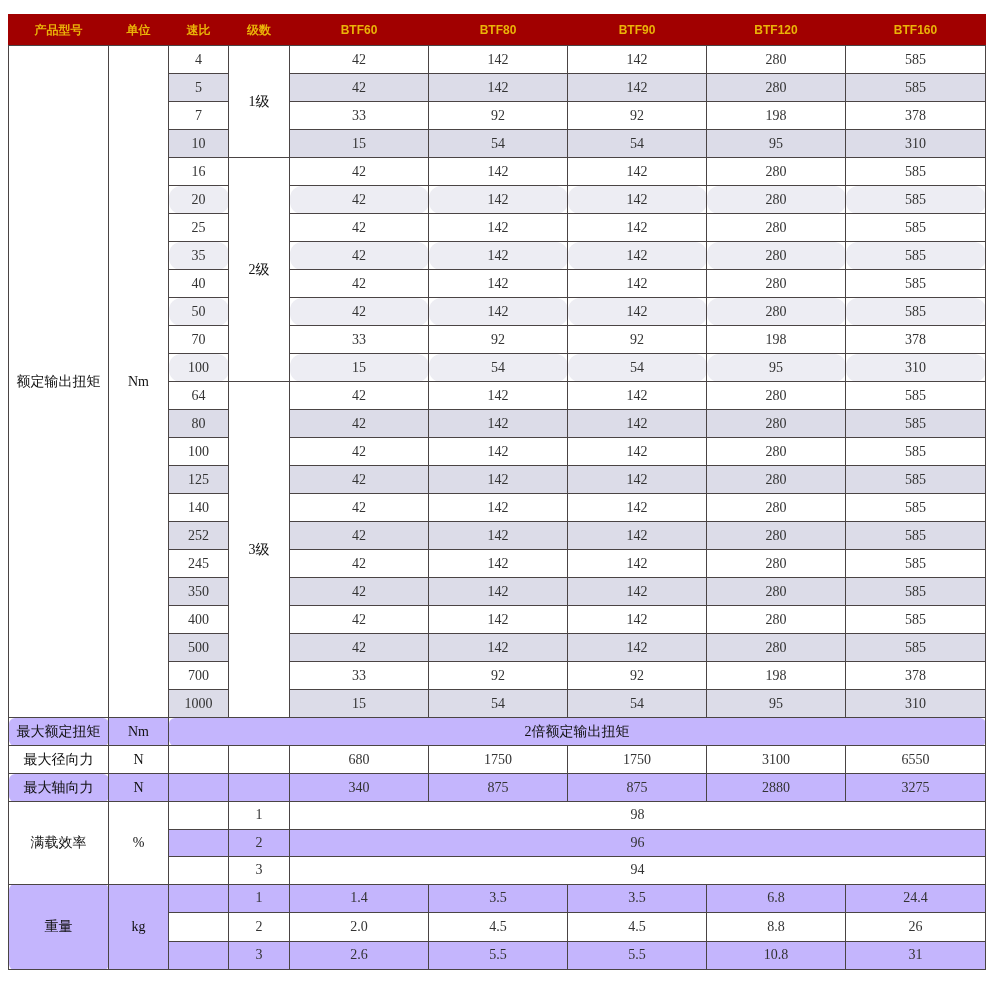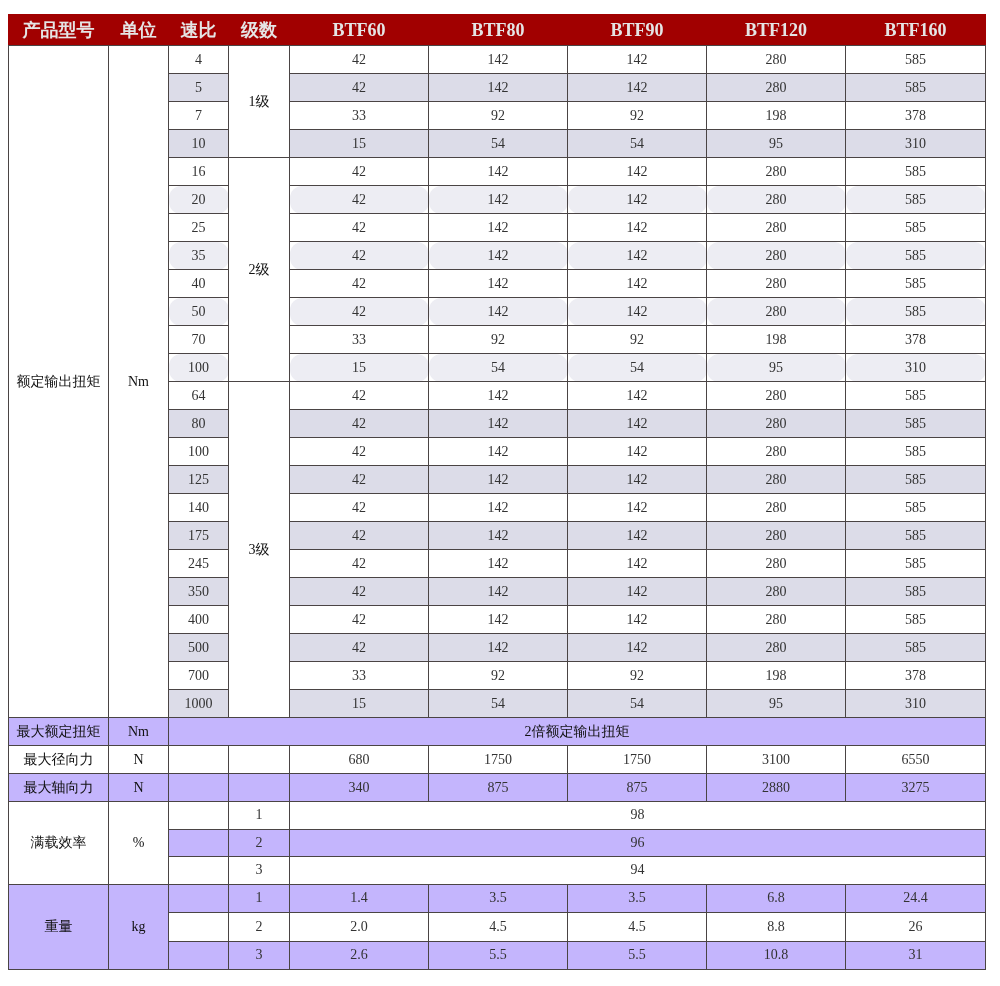--- a/index.html
+++ b/index.html
@@ -10,26 +10,26 @@
     width: 977px;
   }
   table.spec td, table.spec th {
     border: 1.5px solid #4a4444;
     text-align: center; vertical-align: middle;
     padding: 0; overflow: hidden; white-space: nowrap;
     font-family: "Liberation Serif", "DejaVu Serif", serif;
     font-size: 14px; color: #333;
   }
   table.spec thead th {
-    background: #a10000; color: #e5e5e5;
-    font-family: Liberation Serif, serif;
-    font-weight: bold; font-size: 18px; height: 30px;
+    background: #a10000; color: #eab308;
+    font-family: Liberation Sans, sans-serif;
+    font-weight: bold; font-size: 12px; height: 30px;
     border-color: #a10000; border-bottom: 1.5px solid #4a4444;
   }
-  .cjk { font-family: Liberation Mono, monospace; font-size: 14px; color: #111 !important; }
+  .cjk { font-family: Liberation Mono, monospace; font-size: 14px; color: #111 !important; border-radius: 6px; }
   .unit { font-family: Liberation Serif, serif; font-size: 15px; color:#111 !important; }
   tr.t td { height: 27px; }
   .bl { background: #dcdce8; }
   .bl2 { background: #ededf3; border-radius: 12px; }
   .gr { background: #c4b5fd; }
   .wh { background: #ffffff; }
   tr.s td { height: 27px; }
   tr.e td { height: 26.5px; }
   tr.w td { height: 27.5px; }
 </style>
@@ -197,21 +197,21 @@
       </tr>
       <tr class="t">
         <td class="wh">140</td>
         <td class="wh">42</td>
         <td class="wh">142</td>
         <td class="wh">142</td>
         <td class="wh">280</td>
         <td class="wh">585</td>
       </tr>
       <tr class="t">
-        <td class="bl">175</td>
+        <td class="bl">252</td>
         <td class="bl">42</td>
         <td class="bl">142</td>
         <td class="bl">142</td>
         <td class="bl">280</td>
         <td class="bl">585</td>
       </tr>
       <tr class="t">
         <td class="wh">245</td>
         <td class="wh">42</td>
         <td class="wh">142</td>

